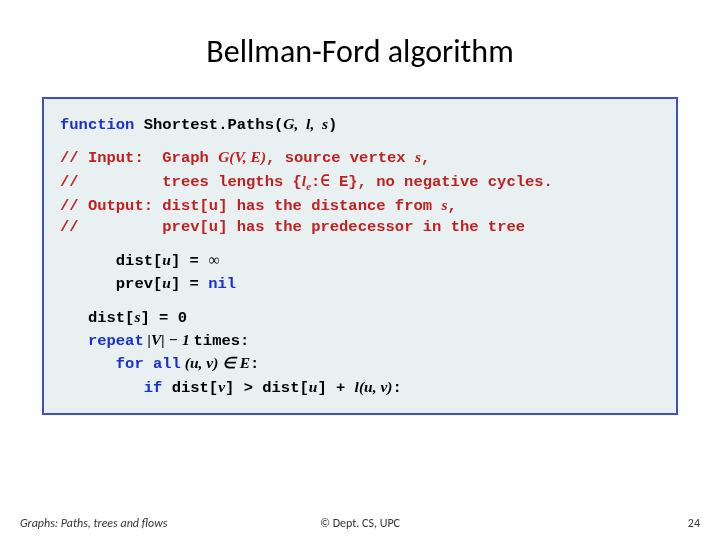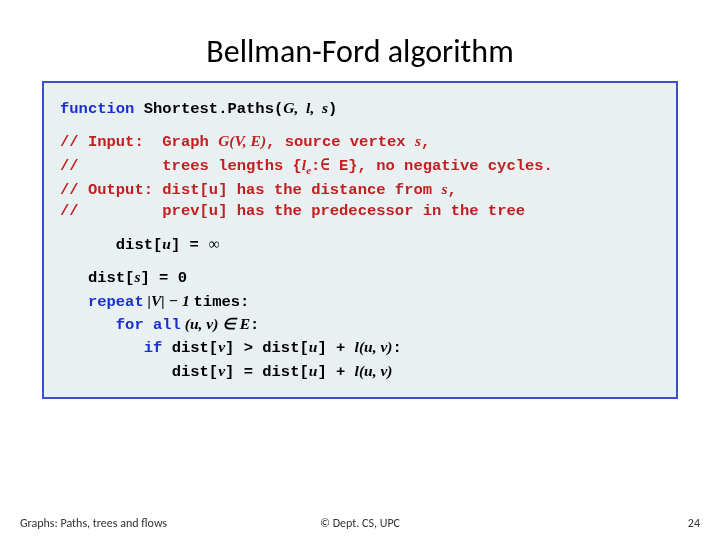--- a/index.html
+++ b/index.html
@@ -12,21 +12,21 @@
     overflow: hidden;
   }
   .title {
     text-align: center;
     font-size: 32px;
     font-weight: 400;
     color: #000;
     padding: 32px 0 10px 0;
   }
   .code-frame {
-    margin: 0 42px;
+    margin: 16px 42px;
     border: 2px solid #3a4fc8;
     background: #e9f0f2;
     padding: 14px 16px 14px 16px;
     font-family: "Courier New", Courier, monospace;
     font-size: 15.5px;
     font-weight: bold;
     line-height: 1.38;
     color: #000;
   }
   .code-frame .line { white-space: pre; }
@@ -37,21 +37,21 @@
   .m    { font-family: Georgia, 'Times New Roman', serif; font-style: italic; }
   .bk   { color: #000; }
   .footer {
     position: absolute;
     bottom: 10px;
     left: 0;
     width: 100%;
     font-size: 12px;
     color: #333;
   }
-  .footer-left  { position: absolute; left: 20px;  bottom: 0; }
+  .footer-left  { position: absolute; left: 20px;  bottom: 0; font-style: italic; }
   .footer-mid   { position: absolute; left: 0; right: 0; text-align: center; bottom: 0; }
   .footer-right { position: absolute; right: 20px; bottom: 0; }
   .spacer { height: 10px; }
 </style>
 </head>
 <body>
 
 <h1 class="title">Bellman-Ford algorithm</h1>
 
 <div class="code-frame">
@@ -66,32 +66,32 @@
 
   <div class="line"><span class="cmt">// Output: dist[u] has the distance from </span><span class="cmt it">s</span><span class="cmt">,</span></div>
 
   <div class="line"><span class="cmt">//         prev[u] has the predecessor in the tree</span></div>
 
   <div class="spacer"></div>
 
 
   <div class="line">      <span>dist[</span><span class="it">u</span><span>]</span><span> = </span><span class="m">∞</span></div>
 
+  <div class="line">      <span>prev[</span><span class="it">u</span><span>]</span><span> = </span><span class="kw">nil</span></div>
 
   <div class="spacer"></div>
 
   <div class="line">   <span>dist[</span><span class="it">s</span><span>]</span><span> = </span><span>0</span></div>
 
   <div class="line">   <span class="kw">repeat</span><span class="m"> |V| − 1 </span><span>times</span><span>:</span></div>
 
   <div class="line">      <span class="kw">for all</span><span class="it"> (u, v) ∈ E</span><span>:</span></div>
 
   <div class="line">         <span class="kw">if</span><span> dist[</span><span class="it">v</span><span>] &gt; dist[</span><span class="it">u</span><span>] + </span><span class="it">l</span><span class="it">(u, v)</span><span>:</span></div>
 
-  <div class="line">            <span>dist[</span><span class="it">v</span><span>] = dist[</span><span class="it">u</span><span>] + </span><span class="it">l</span><span class="it">(u, v)</span></div>
 
 
 </div>
 
 <div class="footer">
   <span class="footer-left">Graphs: Paths, trees and flows</span>
   <span class="footer-mid">© Dept. CS, UPC</span>
   <span class="footer-right">24</span>
 </div>
 

